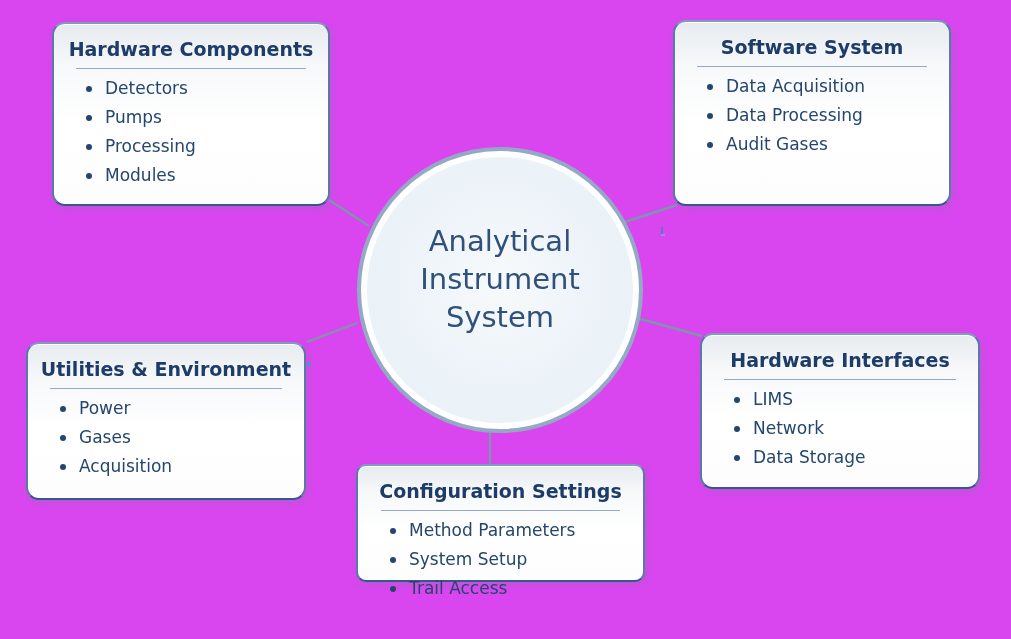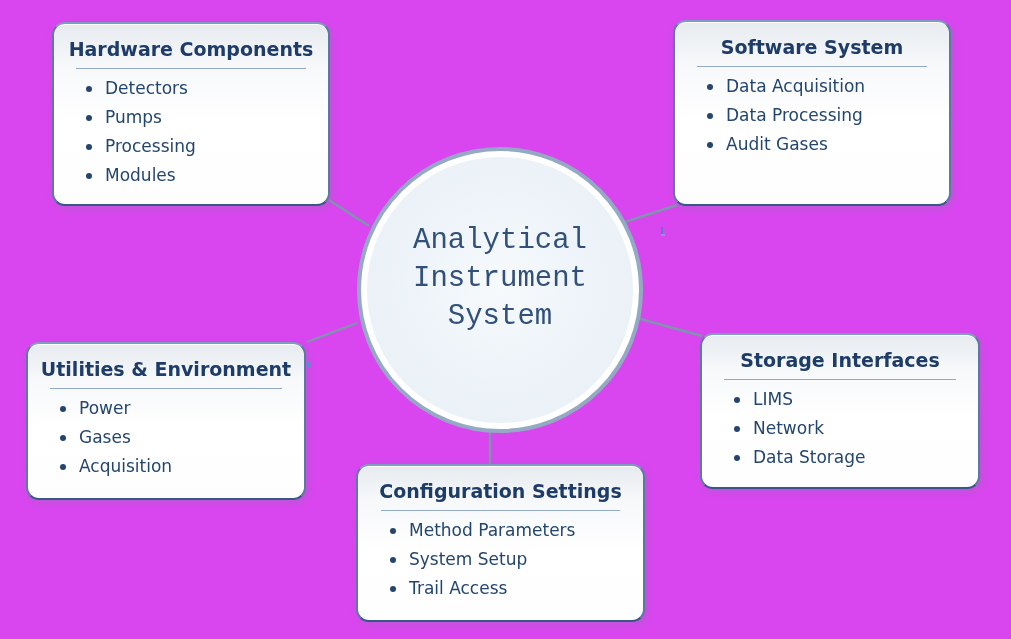--- a/index.html
+++ b/index.html
@@ -69,21 +69,21 @@
     width: 6px;
     height: 6px;
     border-radius: 50%;
     background: #24466e;
   }
 
   .n-hardware  { left: 52px;  top: 22px;  width: 278px; height: 184px; }
   .n-software  { left: 673px; top: 20px;  width: 278px; height: 186px; }
   .n-utilities { left: 26px;  top: 342px; width: 280px; height: 158px; }
   .n-external  { left: 700px; top: 333px; width: 280px; height: 156px; }
-  .n-config    { left: 356px; top: 464px; width: 289px; height: 158px; }
+  .n-config    { left: 356px; top: 464px; width: 289px; height: 118px; border-radius: 10px; }
 
   
   .center-circle {
     position: absolute;
     left: 357px;
     top: 147px;
     width: 286px;
     height: 286px;
     box-sizing: border-box;
     border-radius: 50%;
@@ -95,21 +95,20 @@
     align-items: center;
     justify-content: center;
     padding-bottom: 22px;
   }
   .center-label-line {
     font-size: 29px;
     line-height: 38px;
     color: #31507a;
     text-align: center;
     white-space: nowrap;
-    font-family: Liberation Mono, monospace;
   }
 
   
   .artifact-blue {
     position: absolute;
     left: 661px;
     top: 227px;
     width: 2px;
     height: 7px;
     background: #6272d4;
@@ -170,21 +169,21 @@
     <div class="node-title">Utilities &amp; Environment</div>
     <hr class="node-divider">
     <ul class="bullet-list">
         <li>Power</li>
         <li>Gases</li>
         <li>Acquisition</li>
       </ul>
   </div>
 
   <div class="node n-external">
-    <div class="node-title">Storage Interfaces</div>
+    <div class="node-title">Hardware Interfaces</div>
     <hr class="node-divider">
     <ul class="bullet-list">
         <li>LIMS</li>
         <li>Network</li>
         <li>Data Storage</li>
       </ul>
   </div>
 
   <div class="node n-config">
     <div class="node-title">Configuration Settings</div>

